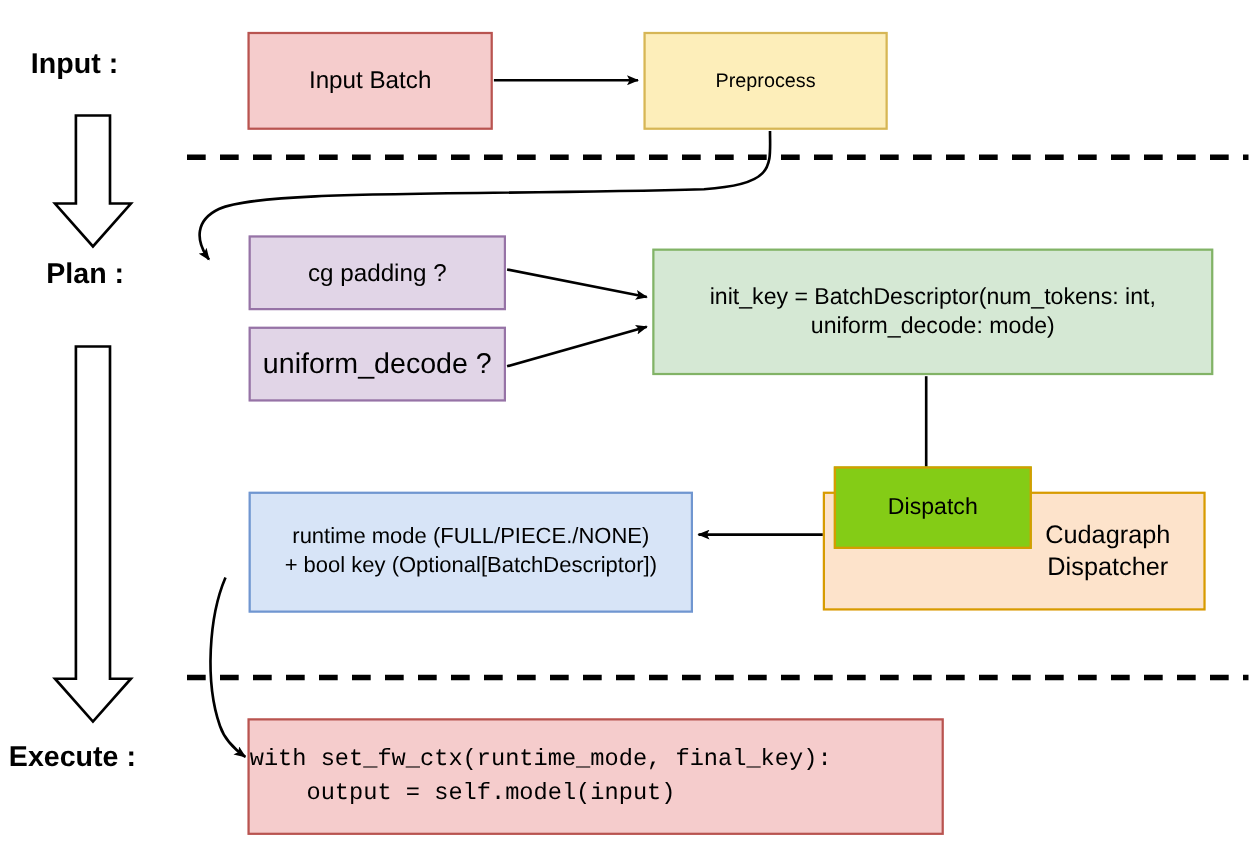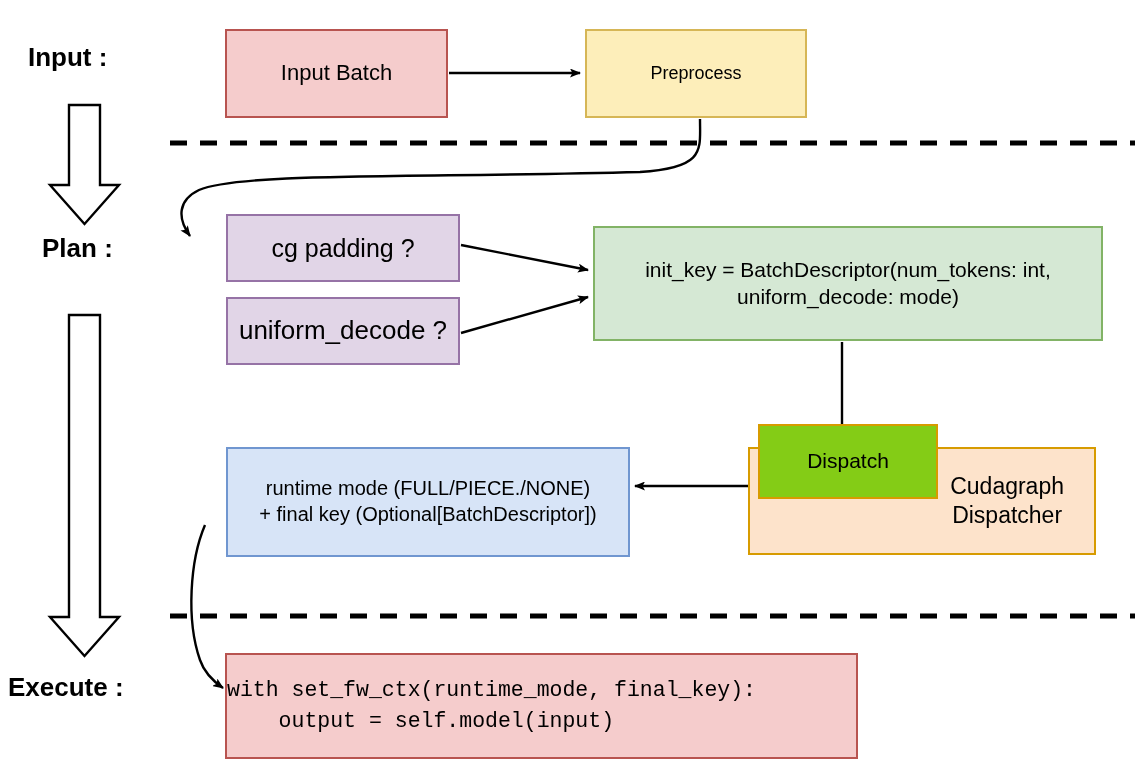--- a/index.html
+++ b/index.html
@@ -46,21 +46,21 @@
   #node-input-batch {
     left: 225px; top: 29px; width: 223px; height: 89px;
     background: #f5cccc; border-color: #b85450; font-size: 22px;
   }
   #node-preprocess {
     left: 585px; top: 29px; width: 222px; height: 89px;
     background: #fdeeba; border-color: #d6b656; font-size: 18px;
   }
   #node-cg-padding {
     left: 226px; top: 214px; width: 234px; height: 68px;
-    background: #e1d5e7; border-color: #9673a6; font-size: 25px; align-items: center;
+    background: #e1d5e7; border-color: #9673a6; font-size: 22px; align-items: center;
   }
   #node-uniform-decode {
     left: 226px; top: 297px; width: 234px; height: 68px;
     background: #e1d5e7; border-color: #9673a6; font-size: 26px;
   }
   #node-init-key {
     left: 593px; top: 226px; width: 510px; height: 115px;
     background: #d5e8d4; border-color: #82b366; font-size: 21px;
   }
   #node-cudagraph-dispatcher {
@@ -169,21 +169,21 @@
     <span>Cudagraph
 Dispatcher</span>
   </div>
 
   <div class="node" id="node-dispatch">
     <span>Dispatch</span>
   </div>
 
   <div class="node" id="node-runtime-mode">
     <span>runtime mode (FULL/PIECE./NONE)
-+ final key (Optional[BatchDescriptor])</span>
++ bool key (Optional[BatchDescriptor])</span>
   </div>
 
   <div class="node" id="node-execute-code">
     <span>with set_fw_ctx(runtime_mode, final_key):
     output = self.model(input)</span>
   </div>
 
 </div>
 
 </body></html>

